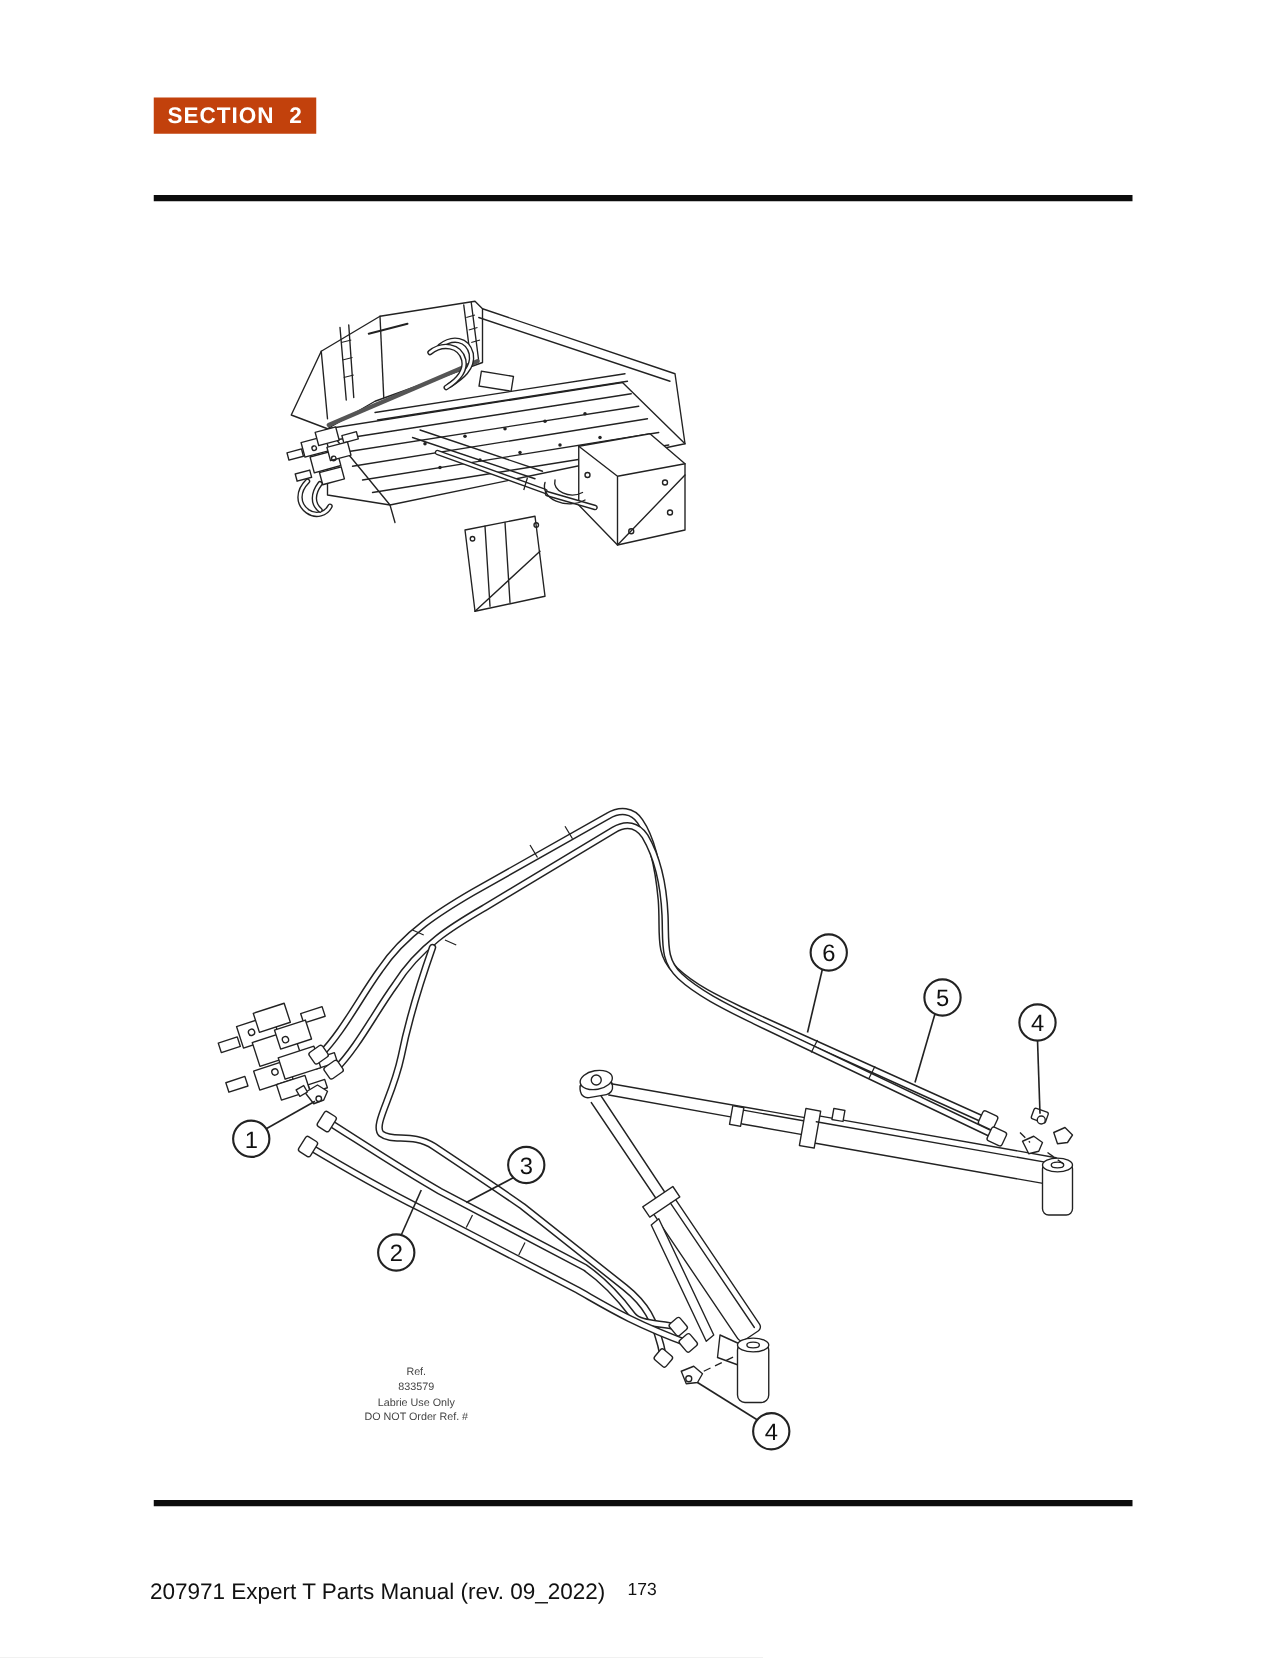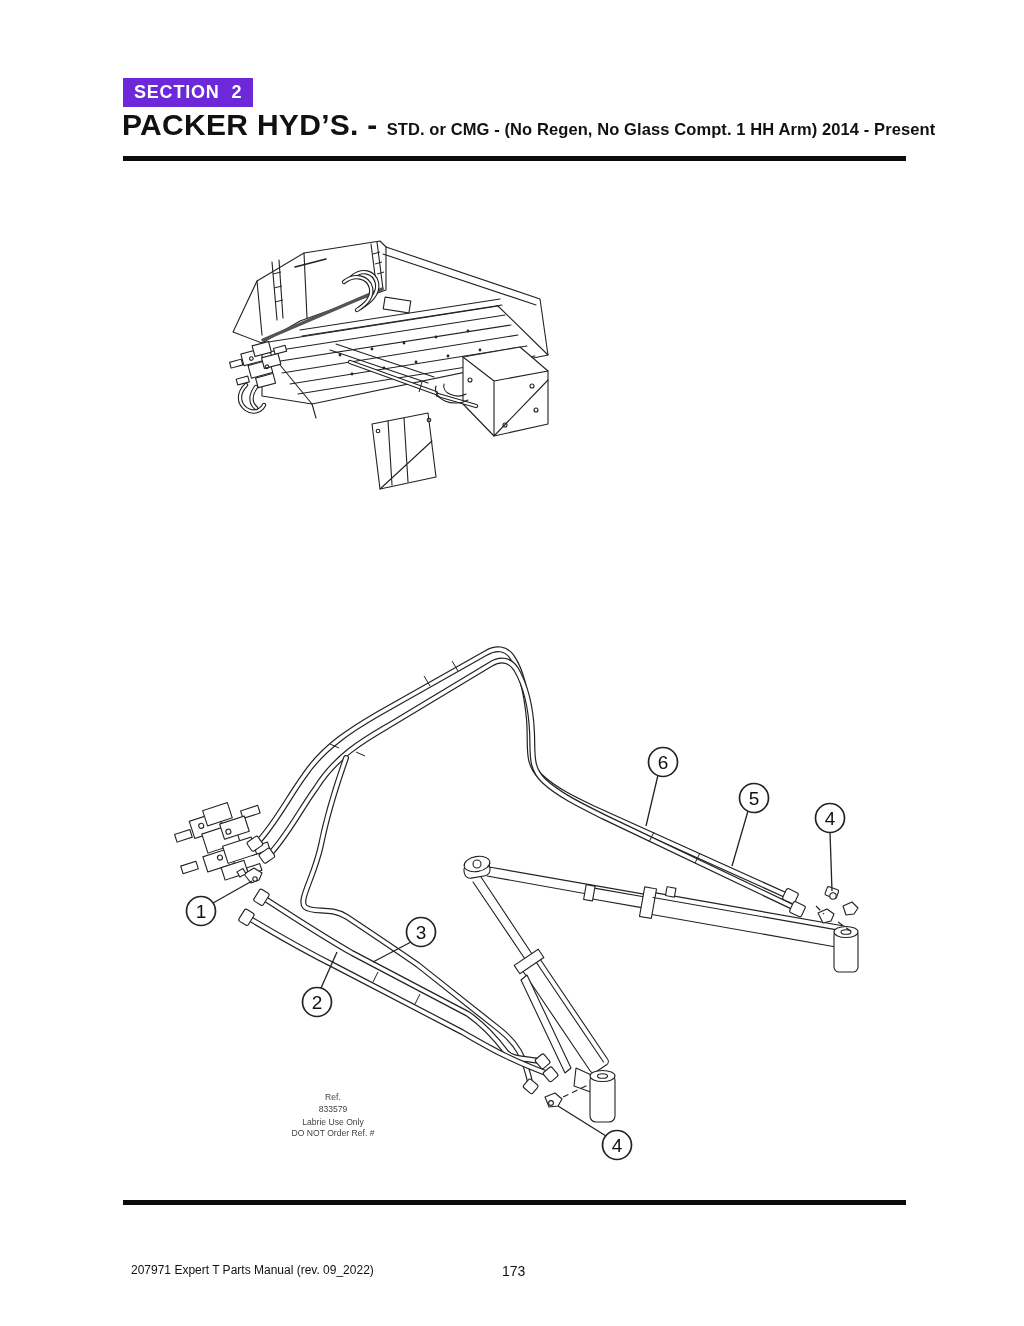--- a/index.html
+++ b/index.html
@@ -3,33 +3,33 @@
 <meta charset="utf-8">
 <style>
   html,body{margin:0;padding:0;background:#e8e8e8;}
   .page{
     position:relative;width:1024px;height:1326px;background:#ffffff;
     font-family:"Liberation Sans",sans-serif;color:#111;overflow:hidden;
     margin:0 auto;
   }
   .badge{
     position:absolute;left:123px;top:78px;height:29px;line-height:29px;
-    background:#6d28d9;color:#fff;font-weight:700;font-size:18px;
+    background:#c2410c;color:#fff;font-weight:700;font-size:18px;
     padding:0 11px;letter-spacing:.8px;word-spacing:6px;
   }
   .title-row{
     position:absolute;left:122px;top:108px;display:flex;align-items:baseline;
     gap:9px;white-space:nowrap;
   }
   .title-main{font-size:30px;font-weight:700;letter-spacing:.3px;}
   .title-sub{font-size:16.5px;font-weight:700;letter-spacing:.1px;}
   .hrule{position:absolute;left:123px;width:783px;height:4.5px;background:#0c0c0c;}
   .hrule.top{top:156px;}
   .hrule.bottom{top:1200px;}
-  .footer-manual{position:absolute;left:131px;top:1263px;font-size:12px;}
+  .footer-manual{position:absolute;left:120px;top:1263px;font-size:18px;}
   .footer-page{position:absolute;left:502px;top:1263px;font-size:14px;}
   svg.figure{position:absolute;left:0;top:0;width:1024px;height:1326px;}
 
   
   .ln{fill:none;stroke:#222;stroke-width:1.1;stroke-linecap:round;stroke-linejoin:round;}
   .ln2{fill:none;stroke:#222;stroke-width:1.6;stroke-linecap:round;stroke-linejoin:round;}
   .fw{fill:#fff;stroke:#222;stroke-width:1.1;stroke-linejoin:round;}
   .seal{fill:none;stroke:#555;stroke-width:3.5;stroke-linecap:round;}
   .tube-o{fill:none;stroke:#222;stroke-width:6;stroke-linecap:round;stroke-linejoin:round;}
   .tube-i{fill:none;stroke:#fff;stroke-width:3.6;stroke-linecap:round;stroke-linejoin:round;}
@@ -43,24 +43,20 @@
   .ref-note-text{font-family:"Liberation Sans",sans-serif;font-size:8.6px;fill:#444;text-anchor:middle;}
   .dot{fill:#222;stroke:none;}
 </style>
 </head>
 <body>
 
 <div class="page">
 
   <div class="badge">SECTION 2</div>
 
-  <div class="title-row">
-    <span class="title-main">PACKER HYD’S. -</span>
-    <span class="title-sub">STD. or CMG -  (No Regen, No Glass Compt. 1 HH Arm) 2014 - Present</span>
-  </div>
 
   <div class="hrule top"></div>
 
   <svg class="figure" viewBox="0 0 1024 1326">
 
     <g>
 
       <path class="fw" d="M233,332 L257,281 L304,253 L380,241 L386,247 L386,290 L300,321 L262,343 Z"></path>
       <path class="ln" d="M257,281 L262,335"></path>
       <path class="ln" d="M304,253 L307,318"></path>

